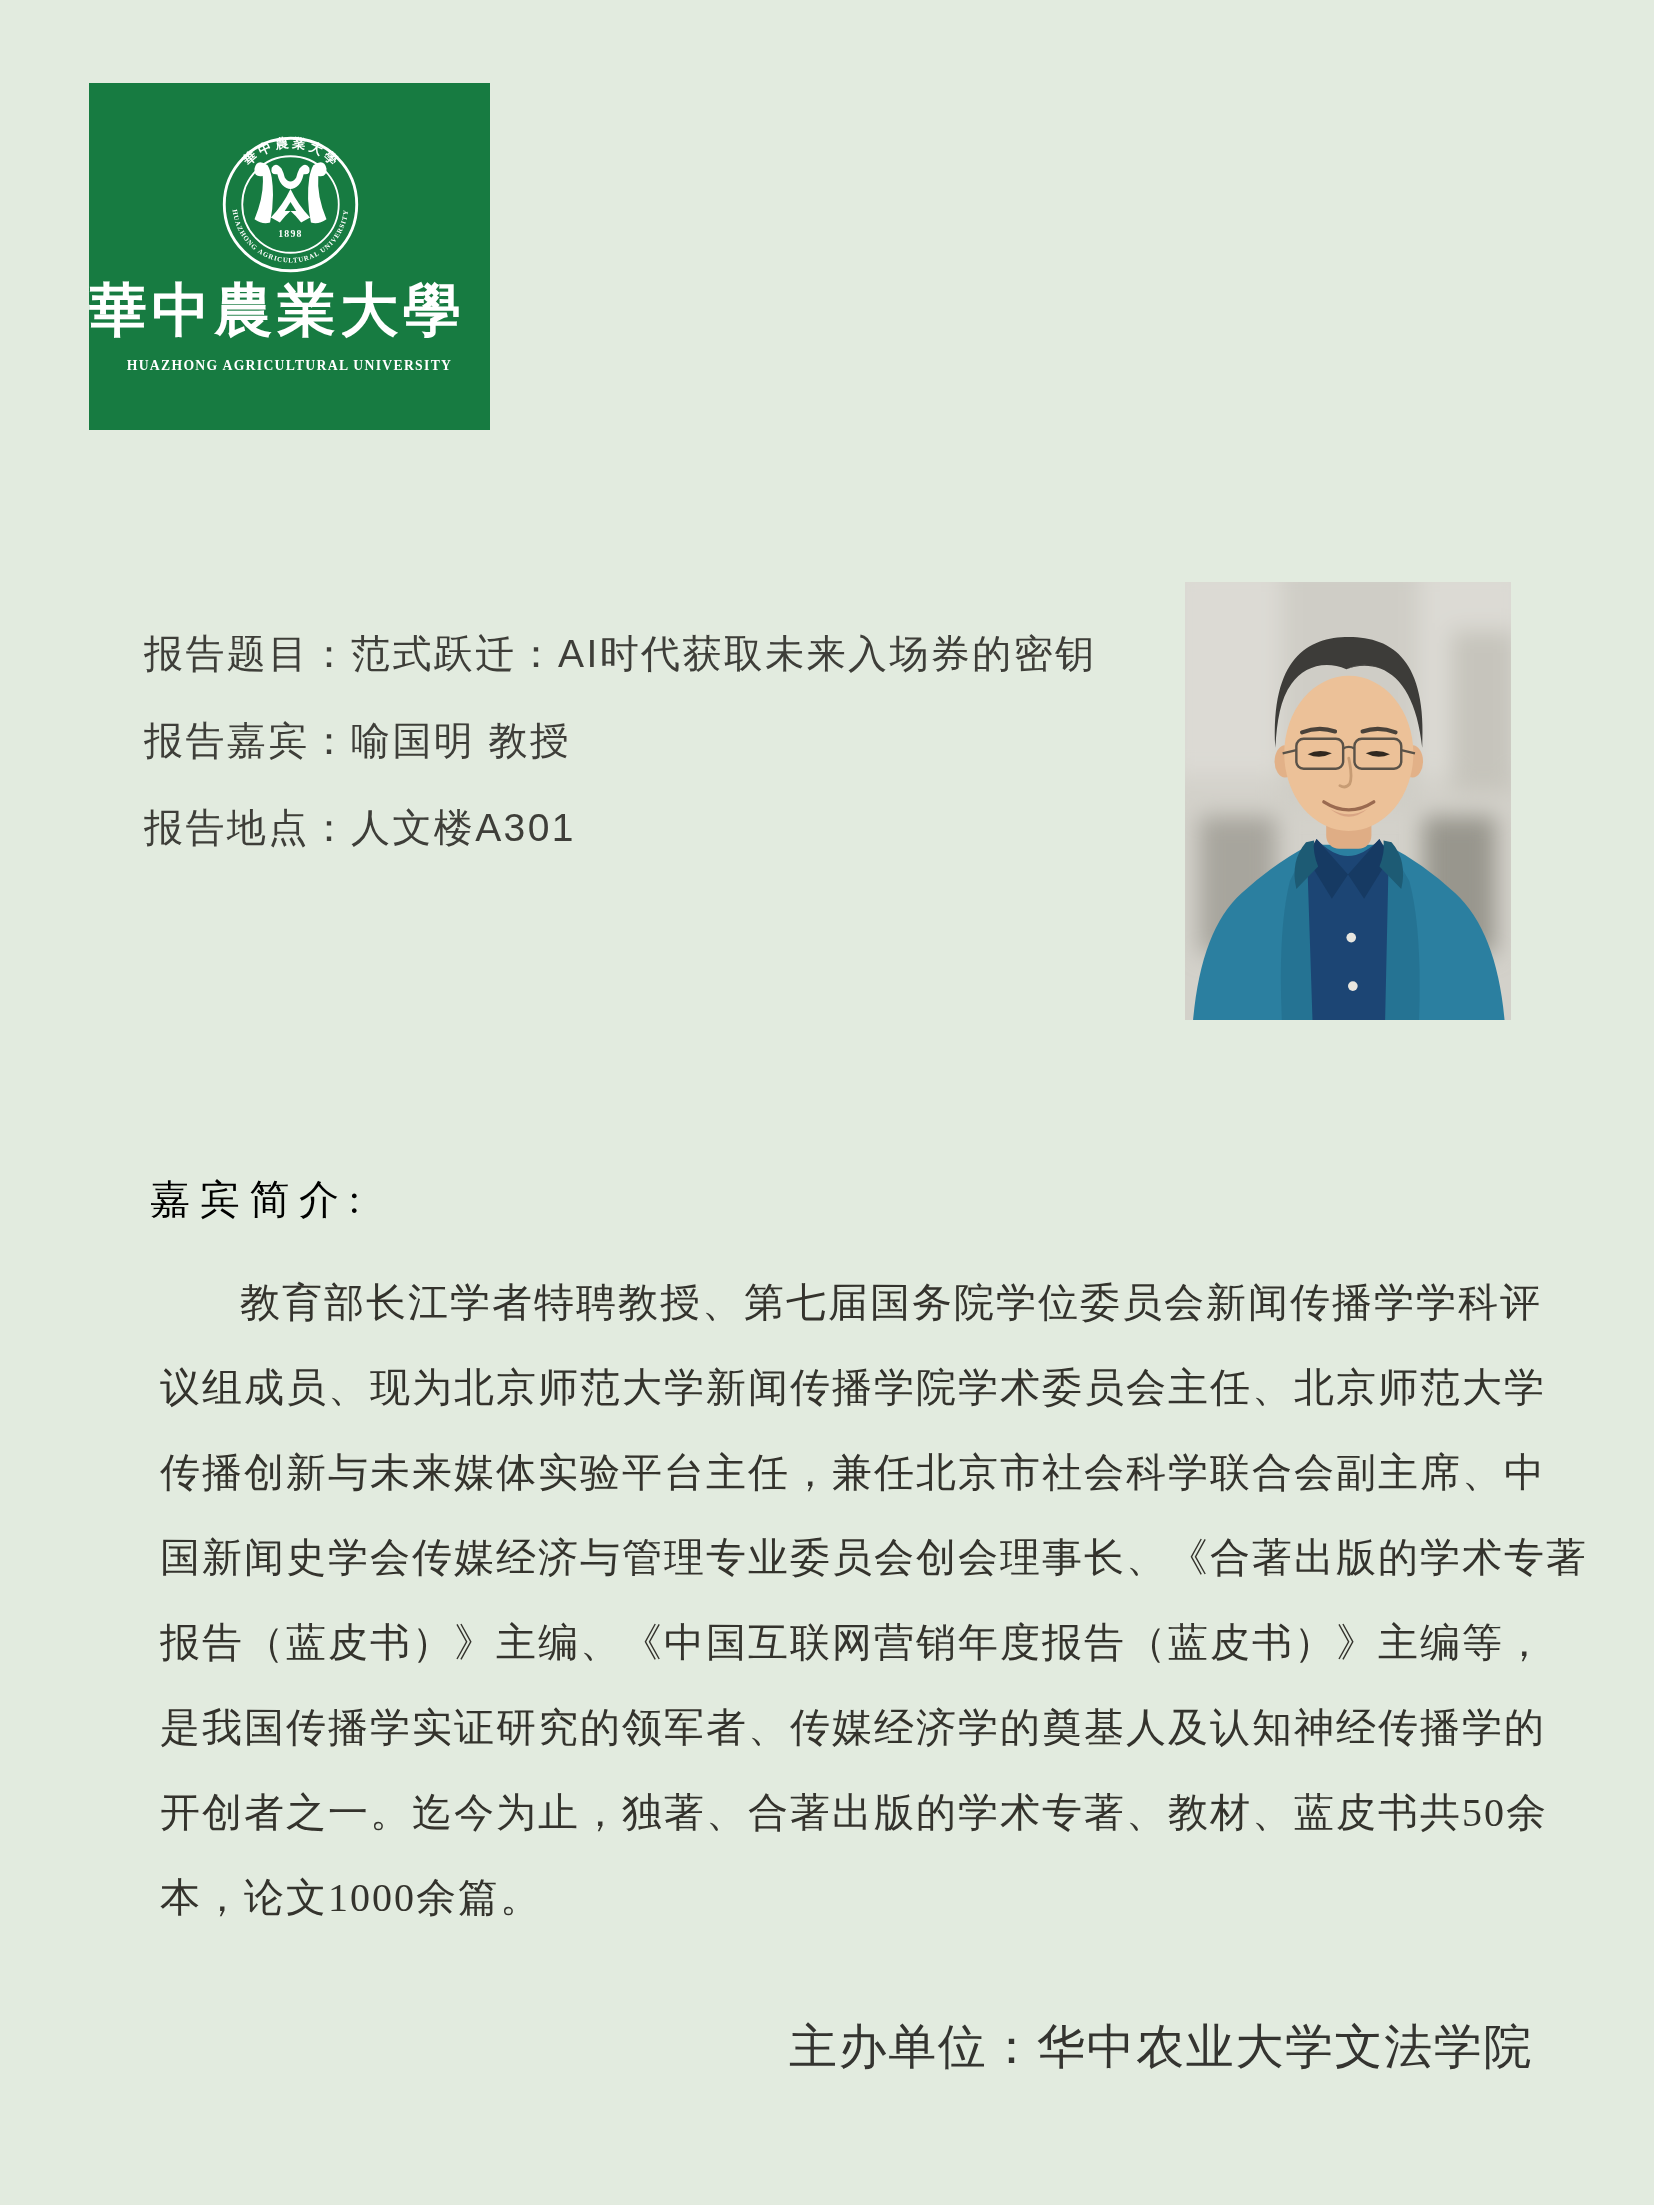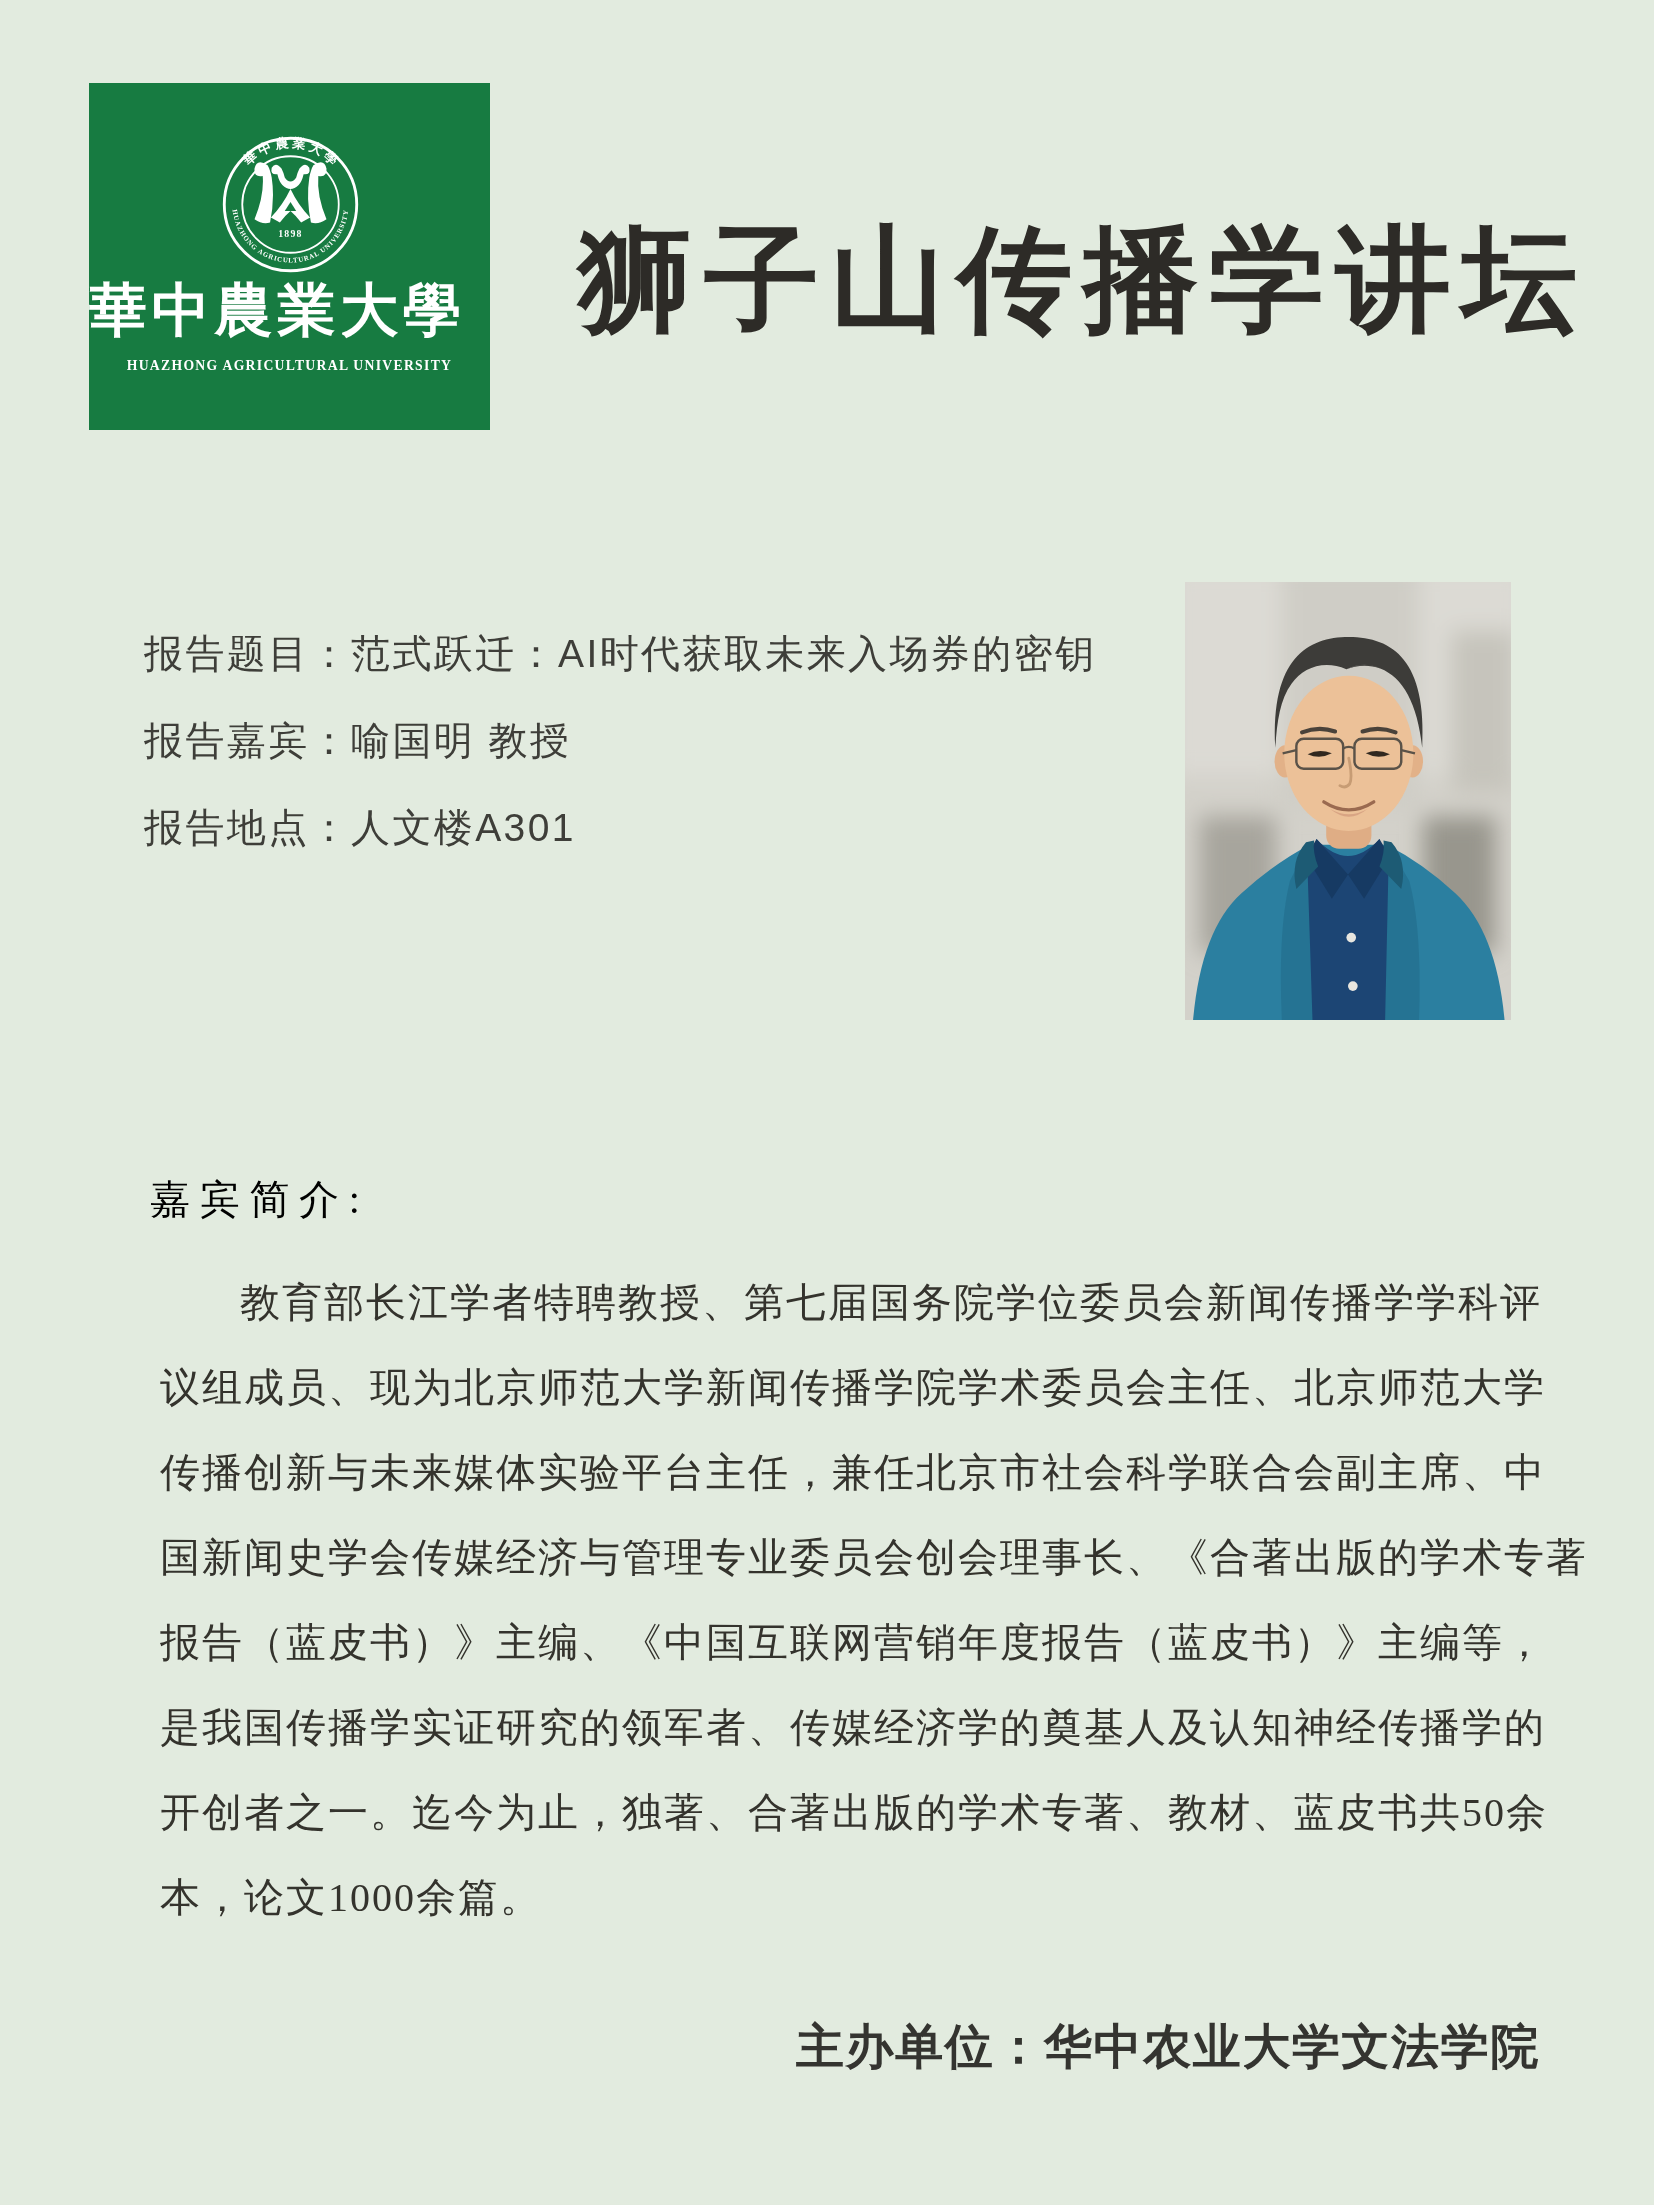--- a/index.html
+++ b/index.html
@@ -31,22 +31,22 @@
   
   .bio-heading{position:absolute;left:150px;top:1175px;color:#000000;
                font-family:"Liberation Serif",serif;font-size:40px;line-height:50px;
                letter-spacing:9.7px;white-space:nowrap;}
   .bio-lines{position:absolute;left:160px;top:1260px;width:1414px;color:#34332d;
              font-family:"Liberation Serif",serif;}
   .bio-line{height:85px;line-height:85px;font-size:40px;letter-spacing:2px;white-space:nowrap;}
   .bio-line:first-child{text-indent:2em;}
 
   
-  .organizer{position:absolute;right:114px;top:2018px;color:#343430;
-             font-size:48px;line-height:57px;font-weight:bold;letter-spacing:1.6px;white-space:nowrap;}
+  .organizer{position:absolute;right:121px;top:2018px;color:#343430;
+             font-size:48px;line-height:57px;font-weight:normal;letter-spacing:1.6px;white-space:nowrap;}
 </style>
 </head>
 <body>
 
 <div id="poster">
 
   <div class="logo-block">
 
     <svg class="seal" viewBox="0 0 170 170">
       <defs>
@@ -68,21 +68,20 @@
         <path d="M85,66 Q76,85 61,101 L72,107 Q79,98 85,93 Q91,98 98,107 L109,101 Q94,85 85,66 Z"></path>
       </g>
       <path d="M85,82 L78,93 L92,93 Z" fill="#177b41"></path>
       <text x="85" y="125" text-anchor="middle" fill="#ffffff" font-family="Liberation Serif,serif" font-size="12" font-weight="bold" letter-spacing="1.5">1898</text>
     </svg>
 
     <div class="name-cn">華中農業大學</div>
     <div class="name-en">HUAZHONG AGRICULTURAL UNIVERSITY</div>
   </div>
 
-  <div class="page-title">狮子山传播学讲坛</div>
 
   <div class="details">
     <div class="detail-line">报告题目：范式跃迁：AI时代获取未来入场券的密钥</div>
     <div class="detail-line">报告嘉宾：喻国明 教授</div>
     <div class="detail-line">报告地点：人文楼A301</div>
   </div>
 
   <div class="photo">
     <svg viewBox="0 0 404 542" preserveAspectRatio="none">
       <defs>

